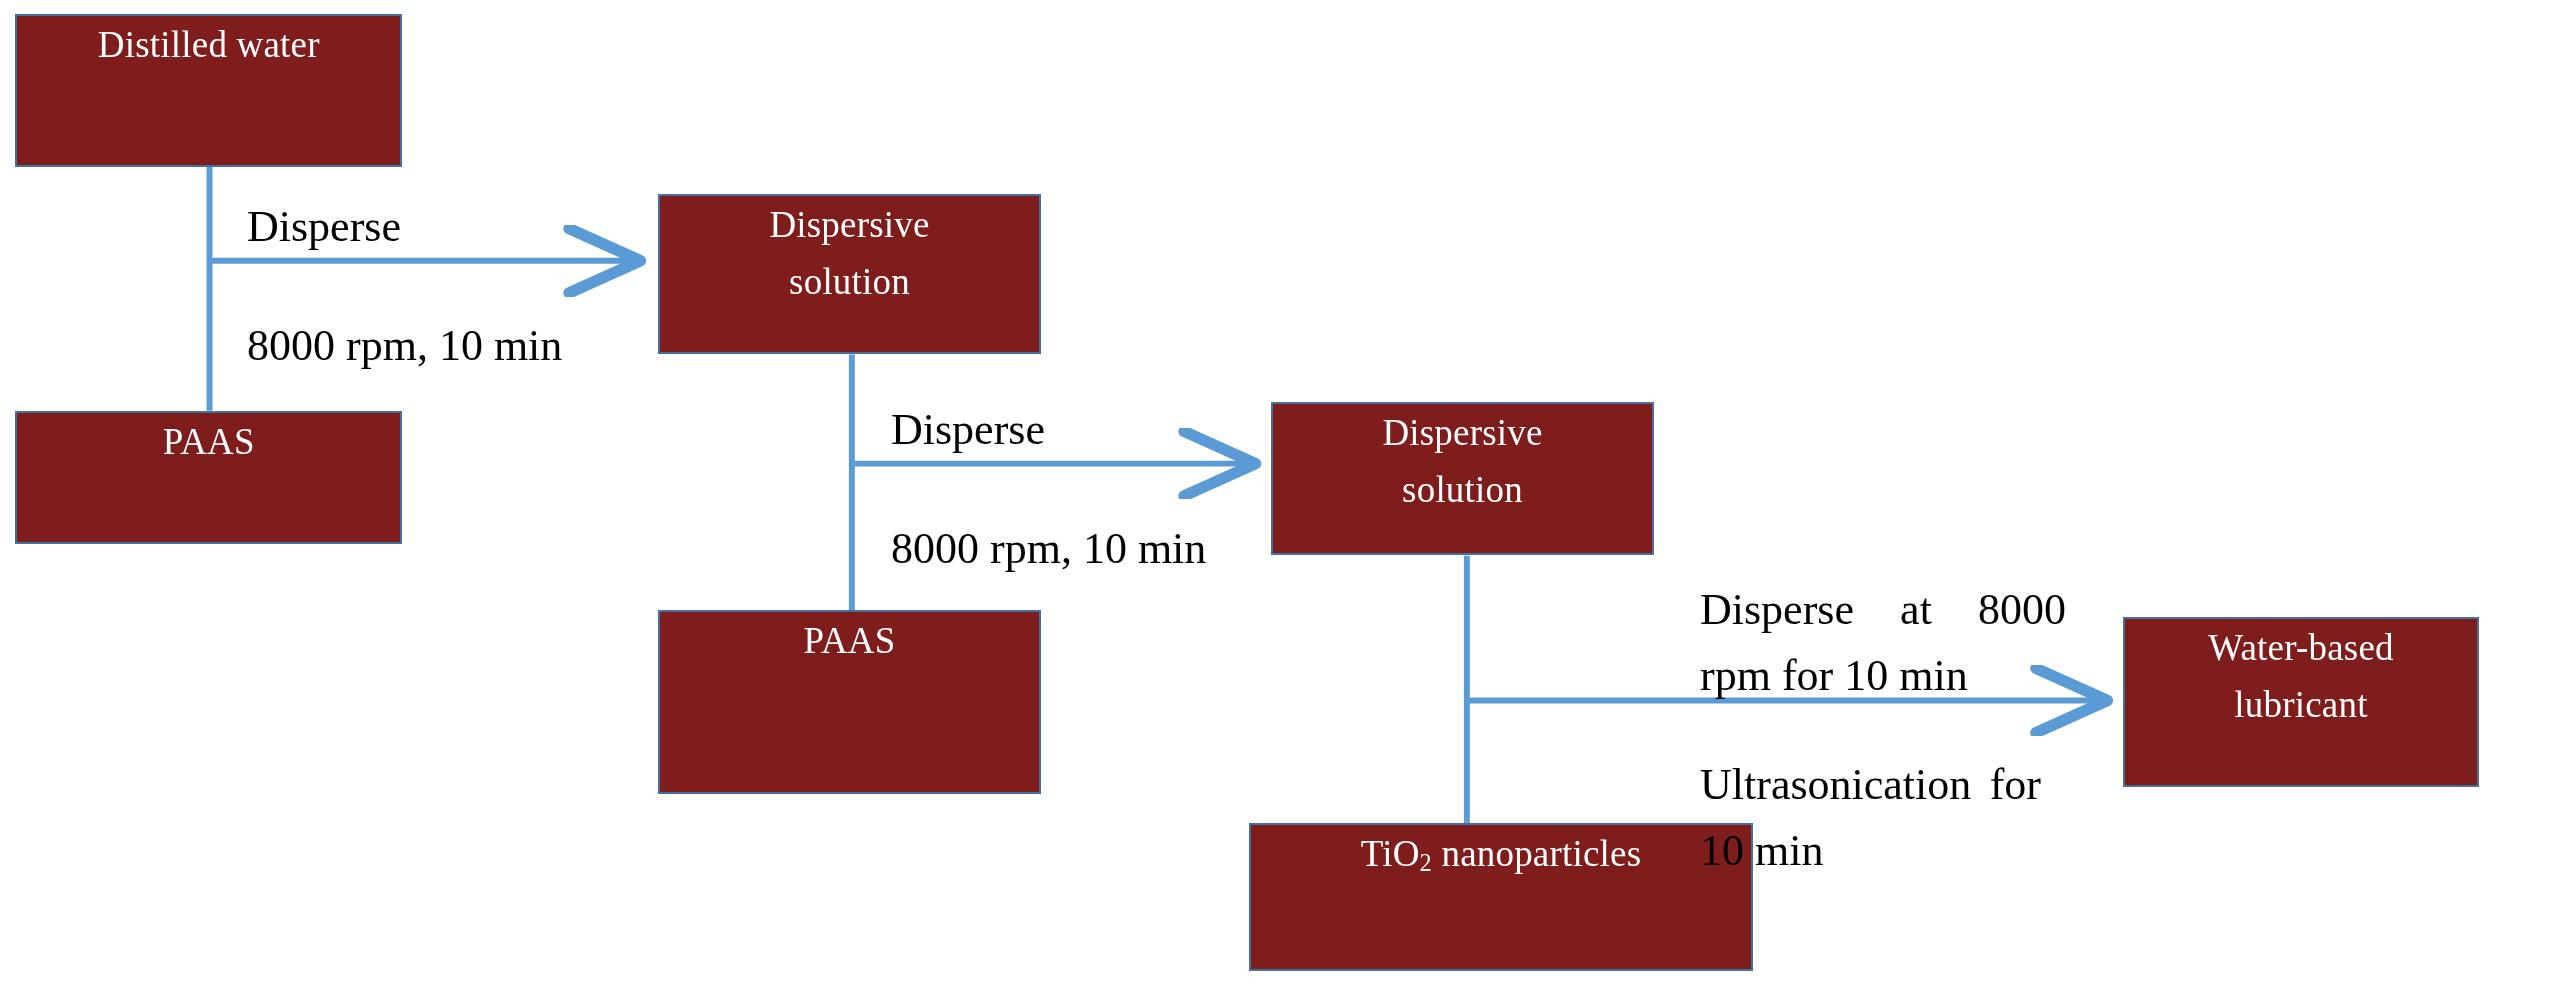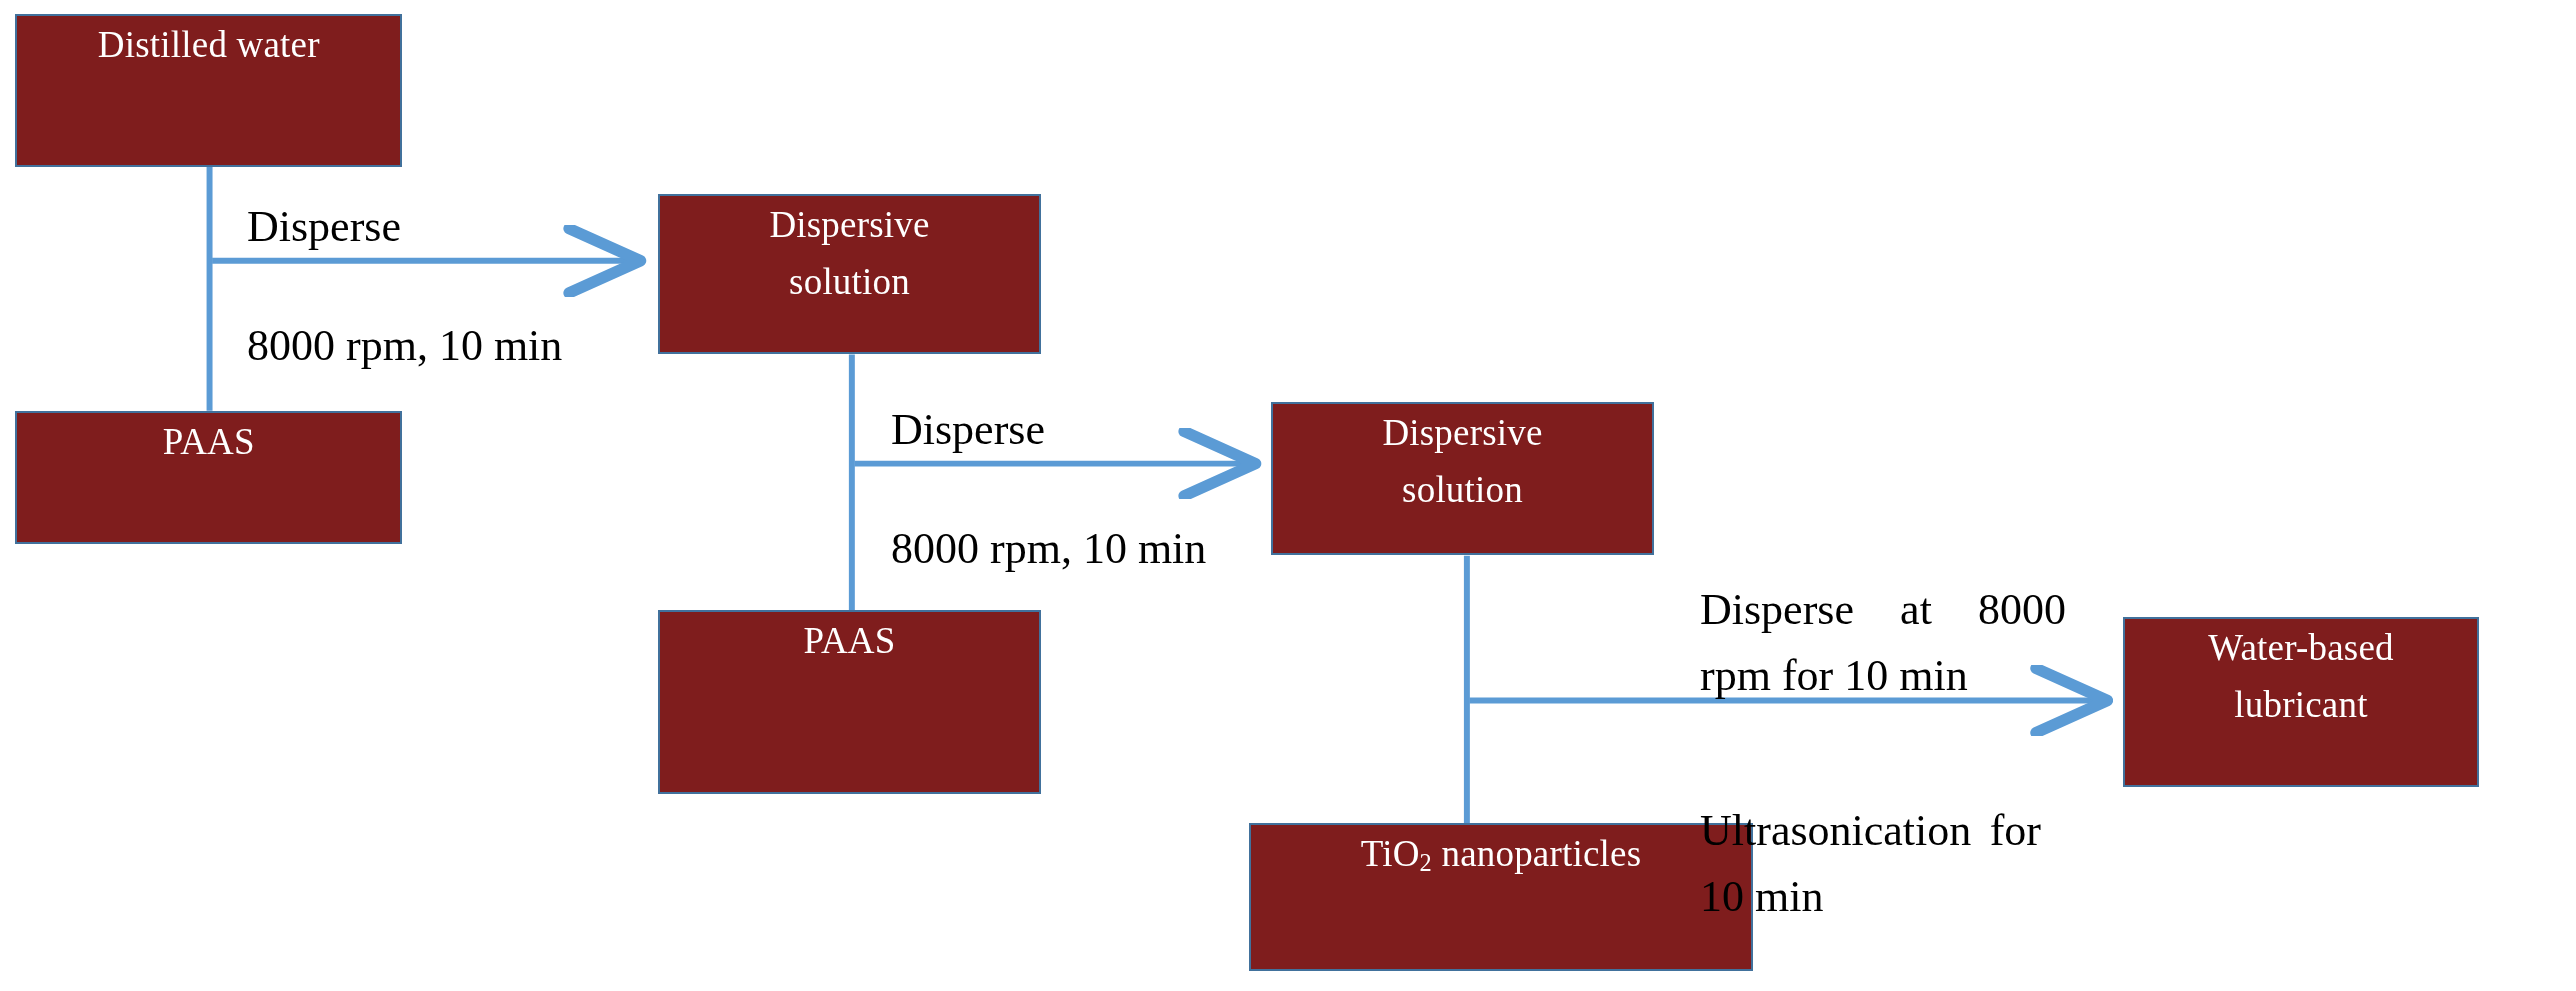--- a/index.html
+++ b/index.html
@@ -121,16 +121,16 @@
   <div class="edge-label" style="left:247px; top:194px;">Disperse</div>
 
   <div class="edge-label" style="left:247px; top:313px;">8000 rpm, 10 min</div>
 
   <div class="edge-label" style="left:891px; top:397px;">Disperse</div>
 
   <div class="edge-label" style="left:891px; top:516px;">8000 rpm, 10 min</div>
 
   <div class="edge-label justified" style="left:1700px; top:552px; width:366px;">Disperse  at  8000 rpm for 10 min</div>
 
-  <div class="edge-label justified" style="left:1700px; top:773px; width:341px;">Ultrasonication for 10 min</div>
+  <div class="edge-label justified" style="left:1700px; top:727px; width:341px;">Ultrasonication for 10 min</div>
 
 </div>
 
 
 </body></html>

